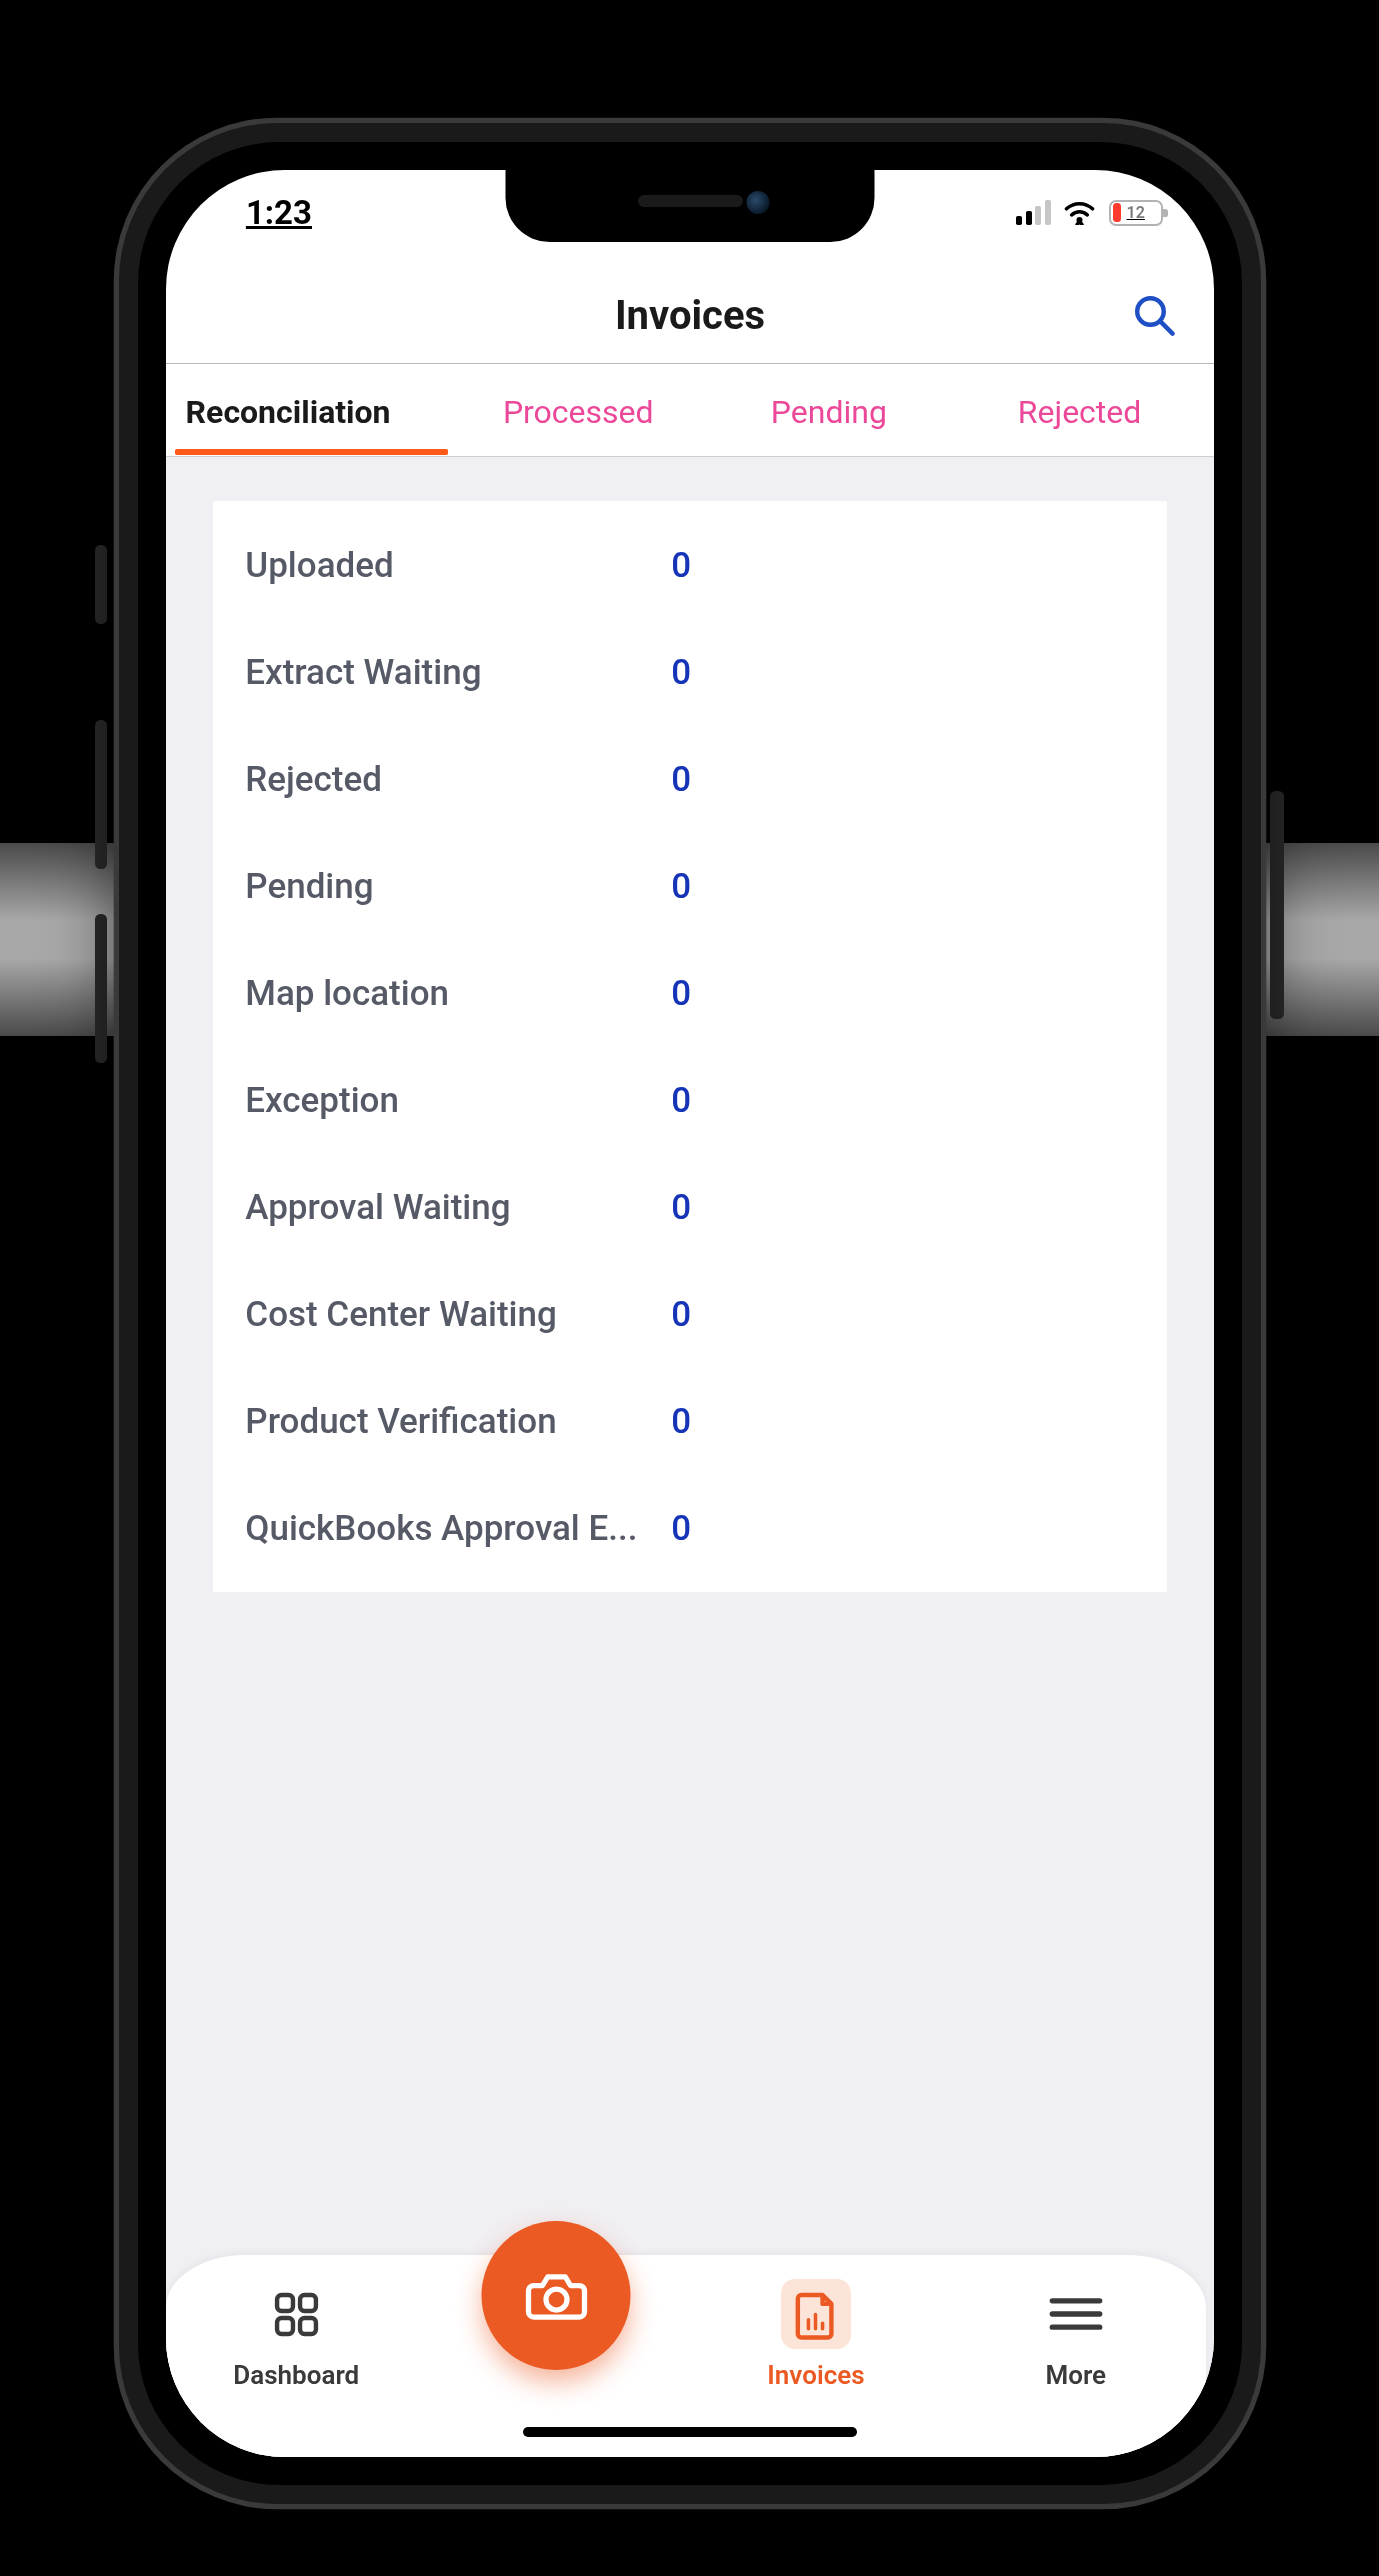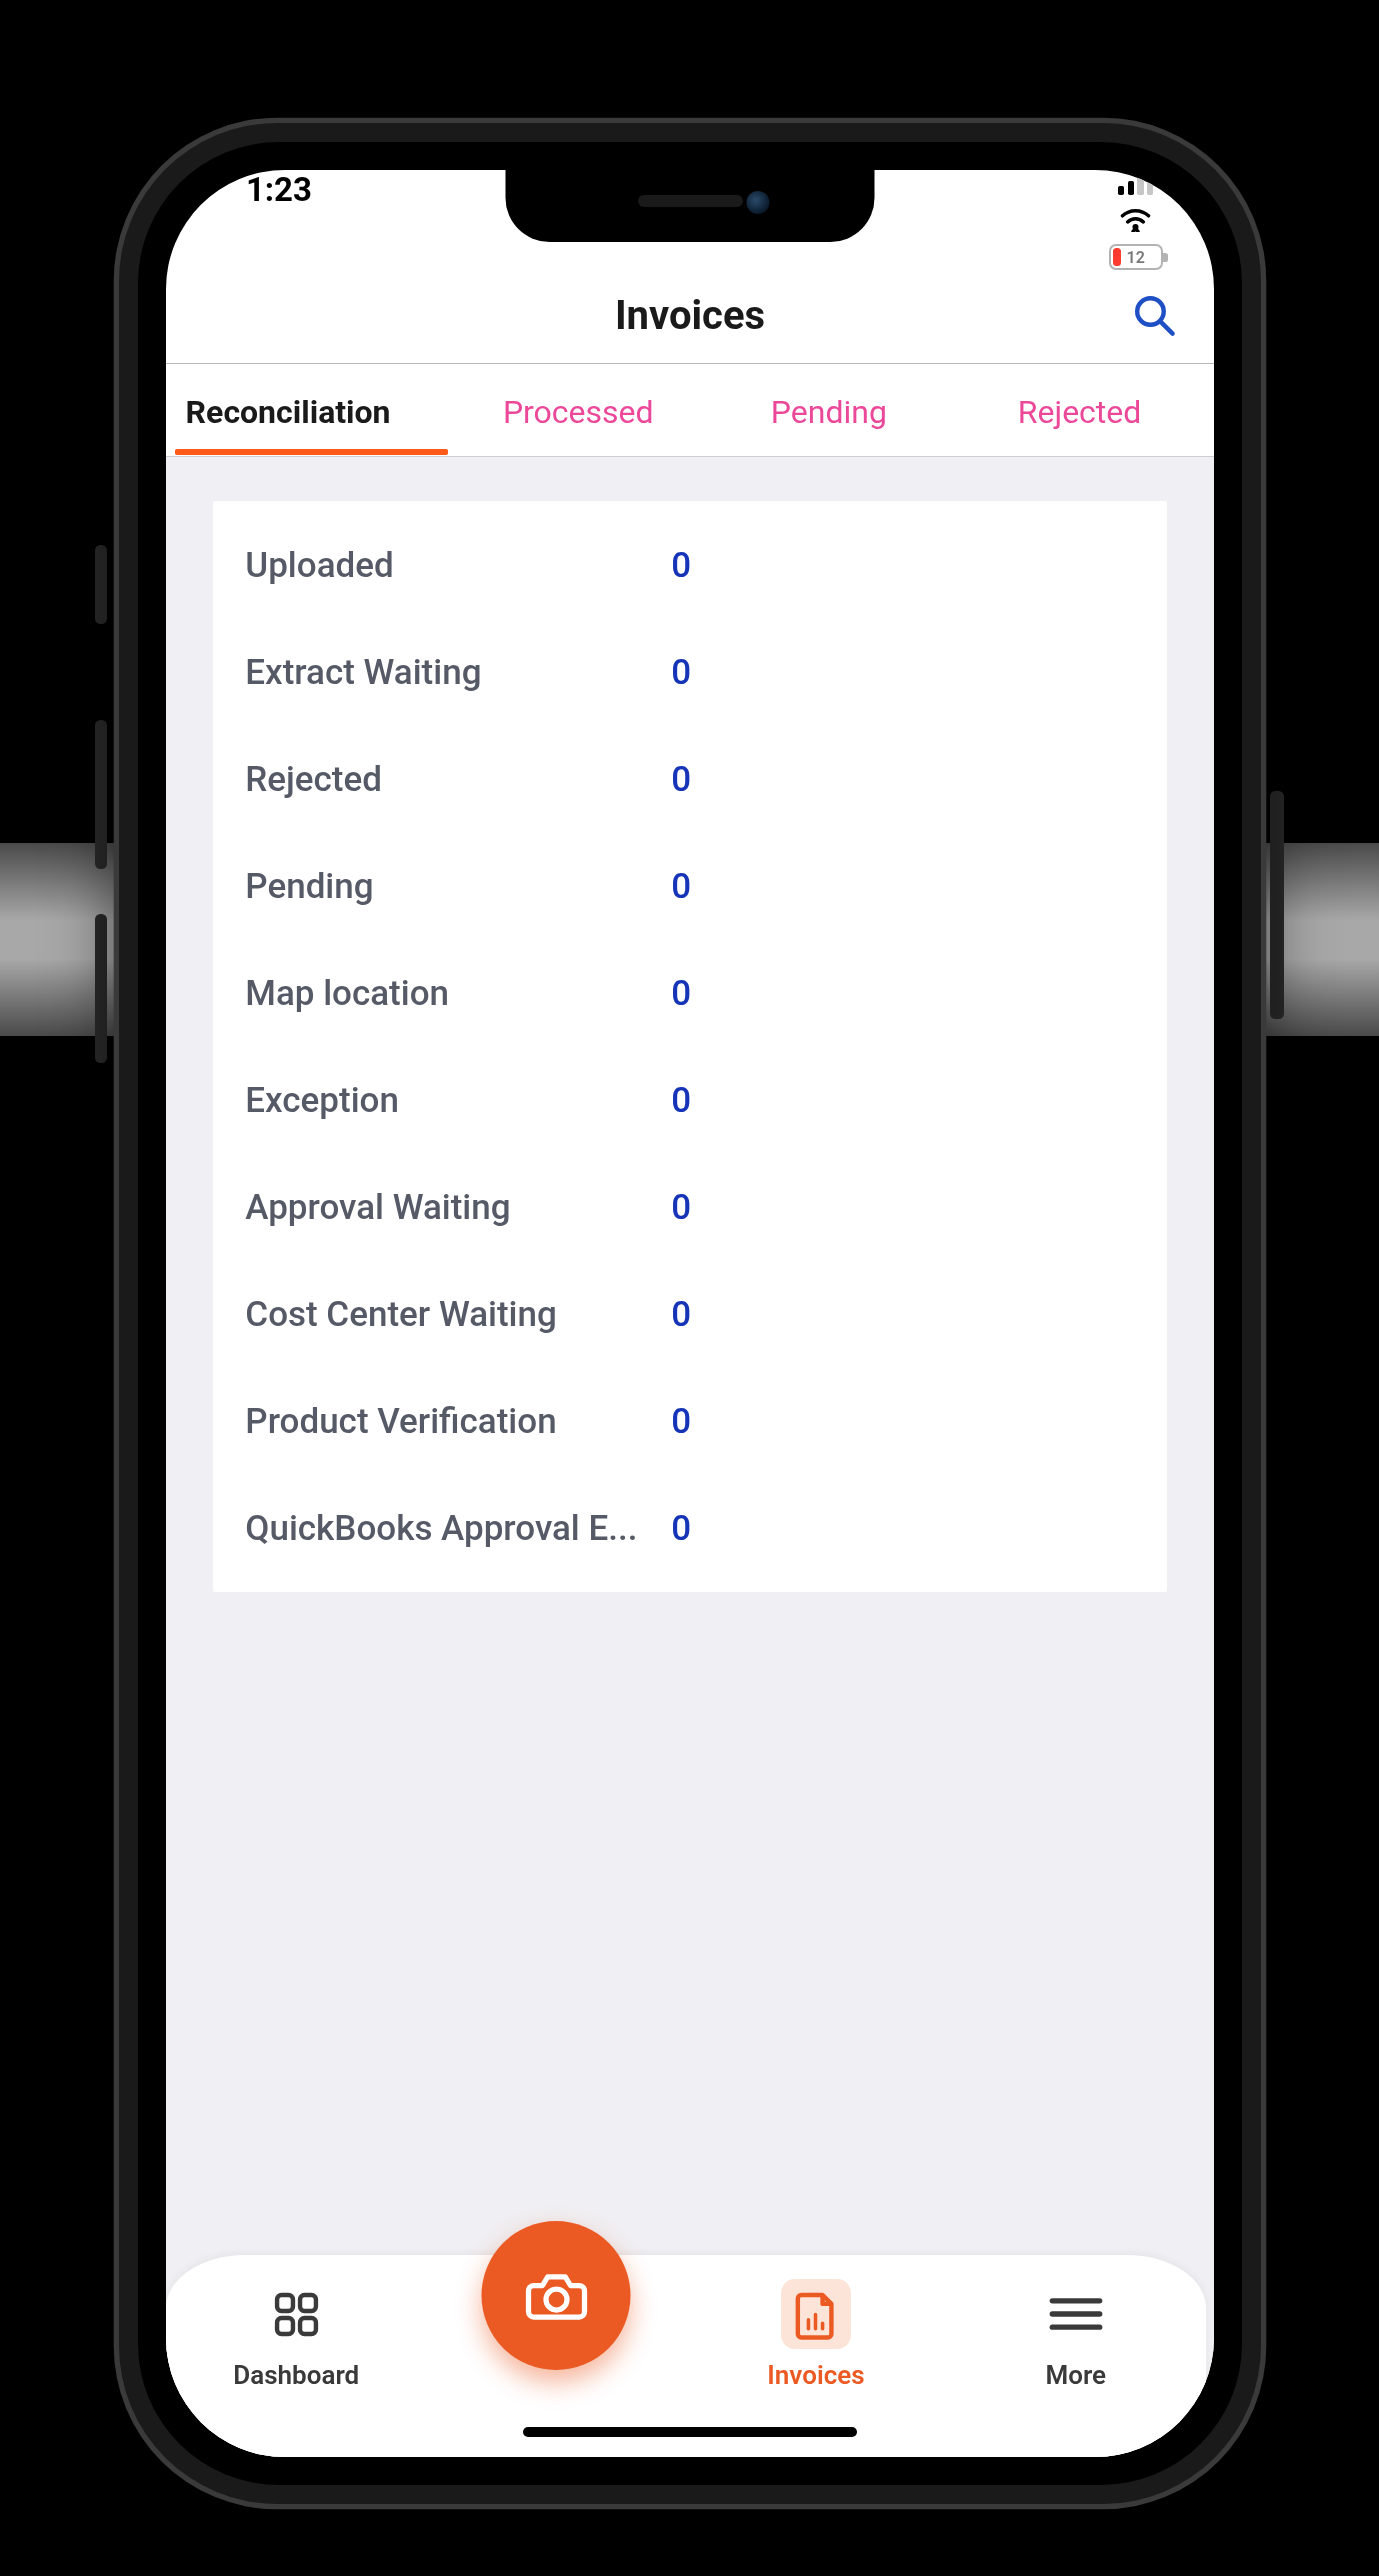--- a/index.html
+++ b/index.html
@@ -91,33 +91,33 @@
       border-radius: 5.3px;
     }
     .sb-left1 { left: 95px; top: 545px; width: 12.3px; height: 79px; }
     .sb-left2 { left: 95px; top: 720px; width: 12.3px; height: 149px; }
     .sb-left3 { left: 95px; top: 914px; width: 12.3px; height: 149px; }
     .sb-right { left: 1270px; top: 791px; width: 14px; height: 228px; }
     
     .status-bar {
       height: 97px;
       display: flex;
-      align-items: flex-start;
+      align-items: center;
       justify-content: space-between;
       padding: 0 51px 12.3px 62px;
       font-weight: 700;
       font-size: 33px;
       color: #000;
+      text-decoration: underline;
     }
     .status-left { padding-left: 17.6px; }
     .status-right {
       display: flex;
       align-items: center;
       gap: 12.3px;
-      flex-direction: column;
     }
     .signal-bars {
       display: flex;
       align-items: flex-end;
       gap: 3.5px;
       height: 24.6px;
     }
     .signal-bars span {
       width: 6.2px;
       background: #c6c6c6;

